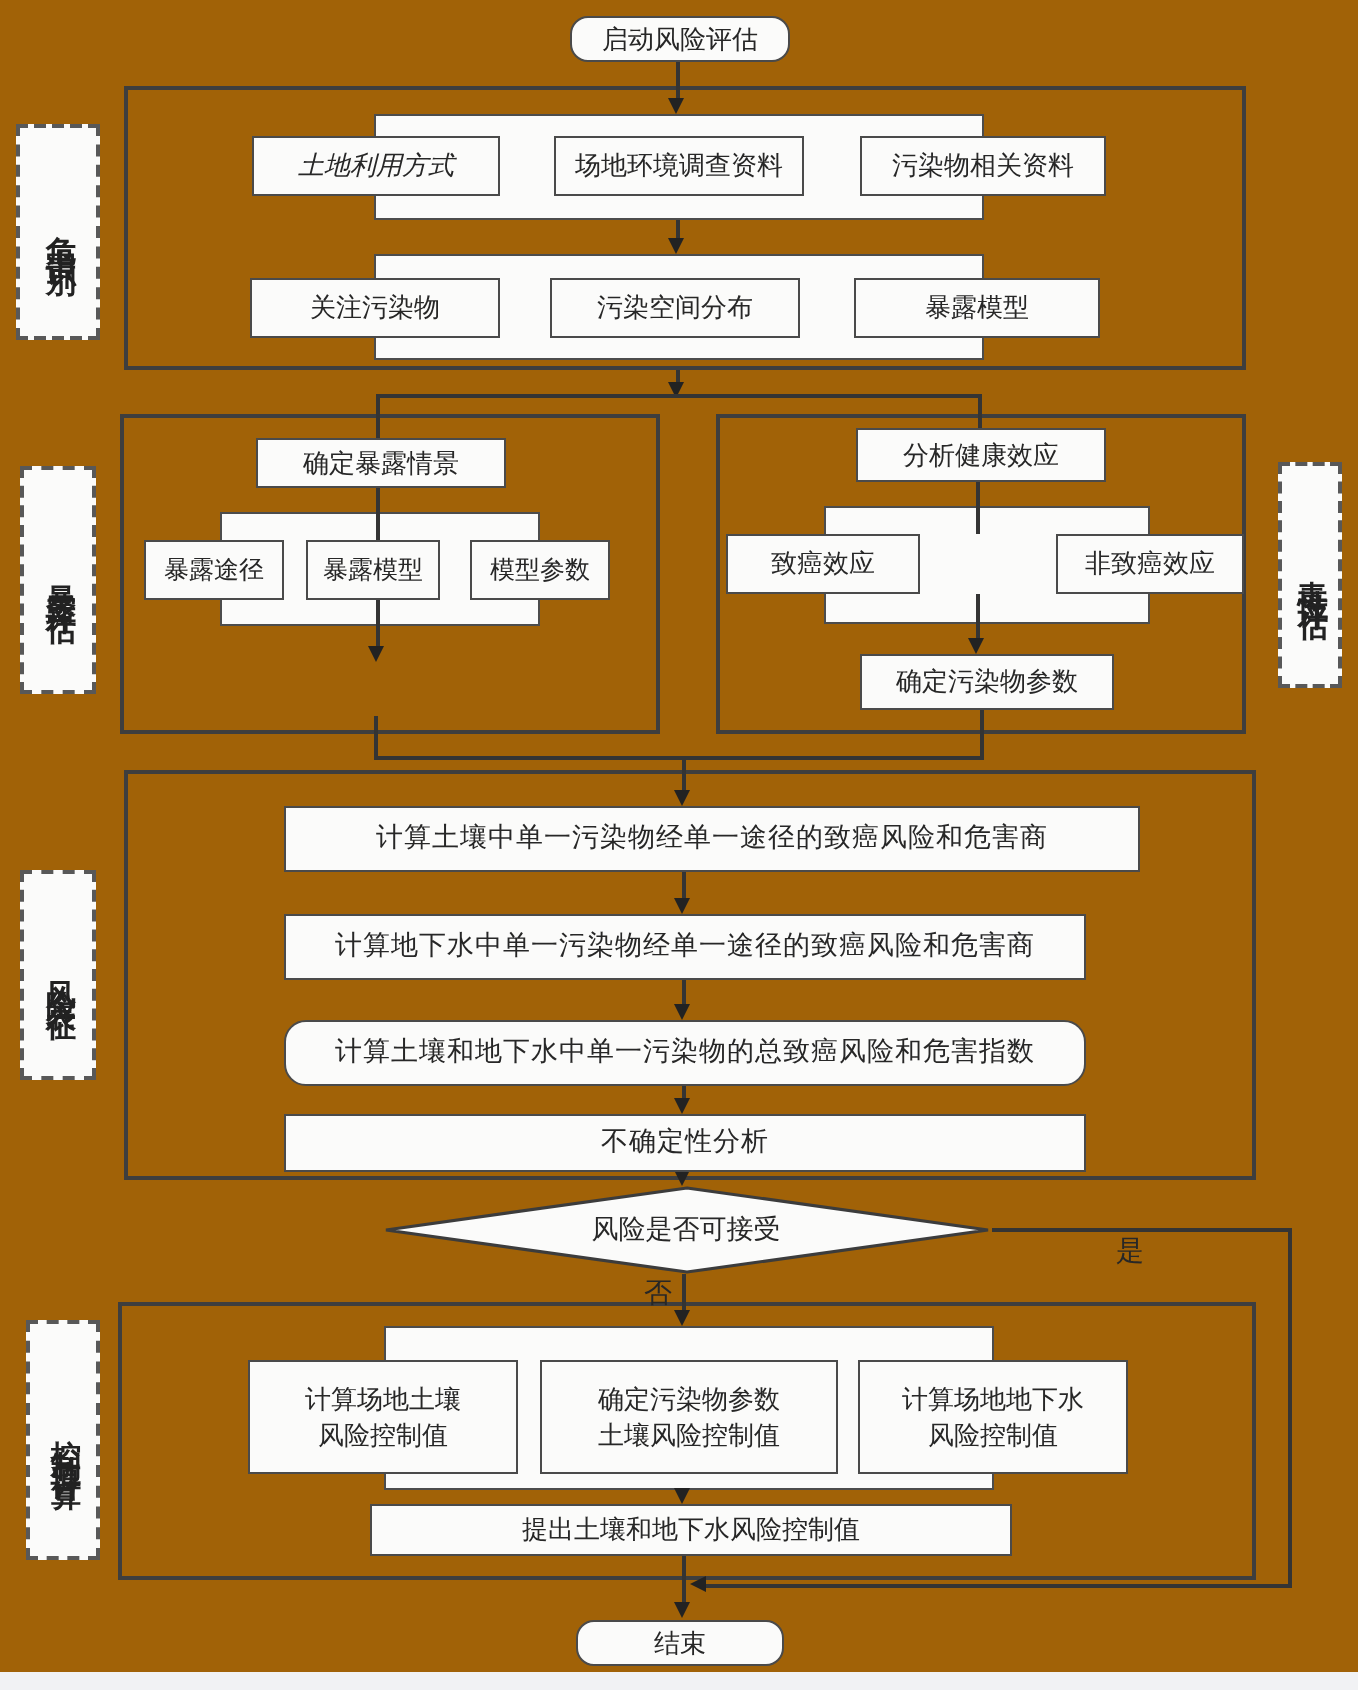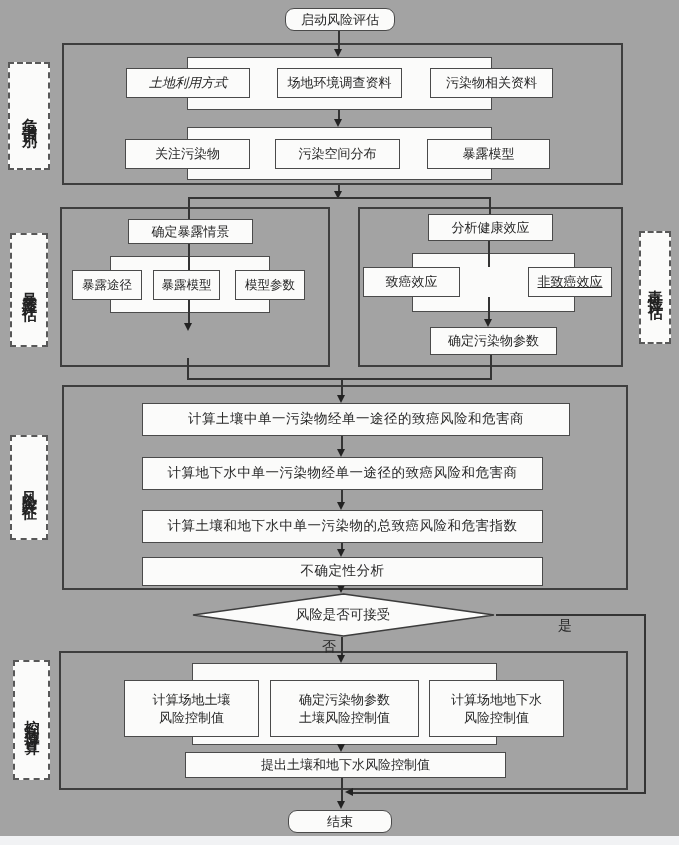--- a/index.html
+++ b/index.html
@@ -1,17 +1,17 @@
 <!DOCTYPE html>
 <html><head>
 <meta charset="utf-8">
 <style>
   html,body{margin:0;padding:0;}
   body{font-family:"Liberation Serif","DejaVu Serif",serif;}
-  #stage{position:relative;width:679px;height:845px;background:#a3a3a3;overflow:hidden;}
+  #stage{position:relative;width:679px;height:845px;background:#a16207;overflow:hidden;}
   .abs{position:absolute;box-sizing:border-box;}
   .frame{border:2px solid #3e3e3e;z-index:0;background:transparent;}
   .band{border:1.5px solid #4c4c4c;background:#fbfbfa;z-index:1;}
   .node{border:1.5px solid #4a4a4a;background:#fbfbfa;z-index:3;display:flex;align-items:center;justify-content:center;text-align:center;font-size:13px;color:#272727;line-height:1.35;white-space:pre-line;padding:1px 2px;}
   .node.small{font-size:12.5px;}
   .node.wide{font-size:13.5px;letter-spacing:0.5px;}
   .node.round{border-radius:9px;border-width:1.8px;}
   .vlabel{border:2px dashed #585858;background:#fbfbfa;z-index:1;display:flex;align-items:center;justify-content:center;writing-mode:vertical-rl;text-orientation:upright;font-size:15px;font-weight:600;letter-spacing:5px;color:#222;}
   .line{background:#343434;z-index:2;}
   .ah-d{width:0;height:0;border-left:4.5px solid transparent;border-right:4.5px solid transparent;border-top:8px solid #222;z-index:2;}
@@ -60,38 +60,38 @@
   <div class="abs node small" style="left:235px;top:270px;width:70px;height:30px;">模型参数</div>
 
   <div class="abs frame" style="left:358px;top:207px;width:265px;height:160px;"></div>
   <div class="abs vlabel" style="left:639px;top:231px;width:32px;height:113px;">毒性评估</div>
   <div class="abs node" style="left:428px;top:214px;width:125px;height:27px;font-family:Liberation Serif, serif;">分析健康效应</div>
   <div class="abs band" style="left:412px;top:253px;width:163px;height:59px;"></div>
   <div class="abs line" style="left:488px;top:241px;width:2px;height:26px;"></div>
   <div class="abs line" style="left:488px;top:297px;width:2px;height:22px;"></div>
   <div class="abs ah-d" style="left:484px;top:319px;"></div>
   <div class="abs node" style="left:363px;top:267px;width:97px;height:30px;">致癌效应</div>
-  <div class="abs node" style="left:528px;top:267px;width:84px;height:30px;text-decoration:underline;">非致癌效应</div>
+  <div class="abs node" style="left:528px;top:267px;width:94px;height:30px;">非致癌效应</div>
   <div class="abs node" style="left:430px;top:327px;width:127px;height:28px;">确定污染物参数</div>
 
   <div class="abs line" style="left:187px;top:358px;width:2px;height:21px;"></div>
   <div class="abs line" style="left:490px;top:355px;width:2px;height:24px;"></div>
   <div class="abs line" style="left:187px;top:378px;width:305px;height:2px;"></div>
   <div class="abs line" style="left:341px;top:380px;width:2px;height:15px;"></div>
   <div class="abs ah-d" style="left:337px;top:395px;"></div>
 
   <div class="abs frame" style="left:62px;top:385px;width:566px;height:205px;"></div>
   <div class="abs vlabel" style="left:10px;top:435px;width:38px;height:105px;">风险表征</div>
   <div class="abs node wide" style="left:142px;top:403px;width:428px;height:33px;">计算土壤中单一污染物经单一途径的致癌风险和危害商</div>
   <div class="abs line" style="left:341px;top:436px;width:2px;height:13px;"></div>
   <div class="abs ah-d" style="left:337px;top:449px;"></div>
   <div class="abs node wide" style="left:142px;top:457px;width:401px;height:33px;">计算地下水中单一污染物经单一途径的致癌风险和危害商</div>
   <div class="abs line" style="left:341px;top:490px;width:2px;height:12px;"></div>
   <div class="abs ah-d" style="left:337px;top:502px;"></div>
-  <div class="abs node wide" style="left:142px;top:510px;width:401px;height:33px;">计算土壤和地下水中单一污染物的总致癌风险和危害指数</div>
+  <div class="abs node wide" style="left:142px;top:510px;width:401px;height:33px;border-radius:11px;">计算土壤和地下水中单一污染物的总致癌风险和危害指数</div>
   <div class="abs line" style="left:341px;top:543px;width:2px;height:6px;"></div>
   <div class="abs ah-d" style="left:337px;top:549px;"></div>
   <div class="abs node wide" style="left:142px;top:557px;width:401px;height:29px;">不确定性分析</div>
   <div class="abs ah-d" style="left:337px;top:585px;"></div>
 
   <svg class="abs" style="left:191px;top:593px;z-index:3;" width="305" height="44" viewBox="0 0 305 44">
     <polygon points="152.5,1 303,22 152.5,43 2,22" fill="#fbfbfa" stroke="#3c3c3c" stroke-width="1.6"></polygon>
   </svg>
   <div class="abs dtext" style="left:243px;top:605px;width:200px;height:20px;">风险是否可接受</div>
   <div class="abs branchlbl" style="left:322px;top:638px;">否</div>

